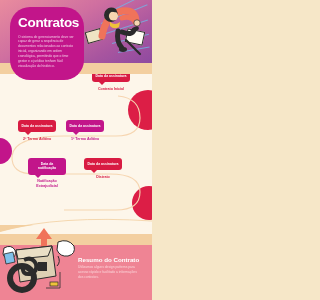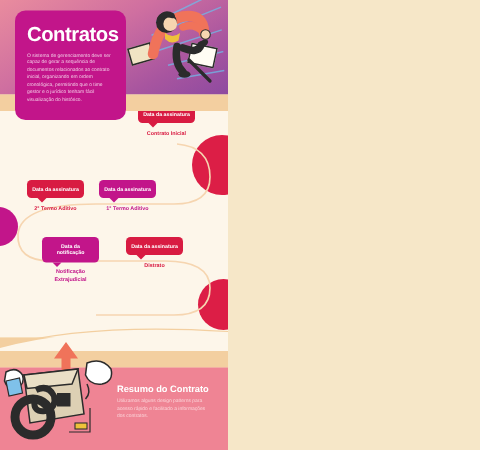--- a/index.html
+++ b/index.html
@@ -38,21 +38,21 @@
   
   .tan-strip {
     position:absolute; left:0; top:63px; width:152px; height:11px;
     background:#f3cfa0;
   }
 
   
   .card {
     position:absolute; left:10px; top:7px; width:74px; height:73px;
     background:#c2158a;
-    border-radius:7px;
+    border-radius:20px;
     padding:9px 8px 8px 8px;
     z-index:6;
   }
   .card-title {
     color:#ffffff; font-size:13.5px; font-weight:bold; letter-spacing:-.3px;
     line-height:1; margin-bottom:5px;
   }
   .card-body {
     color:#f2c8e4; font-size:3.3px; line-height:1.5; font-weight:normal;
   }

